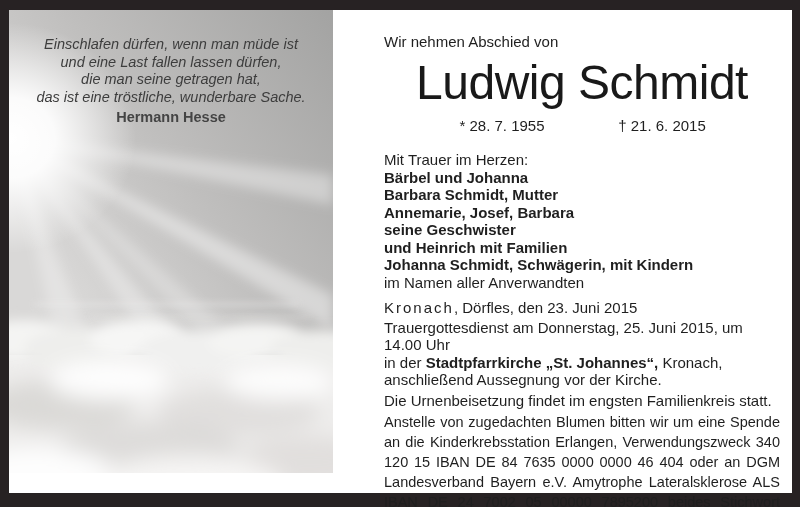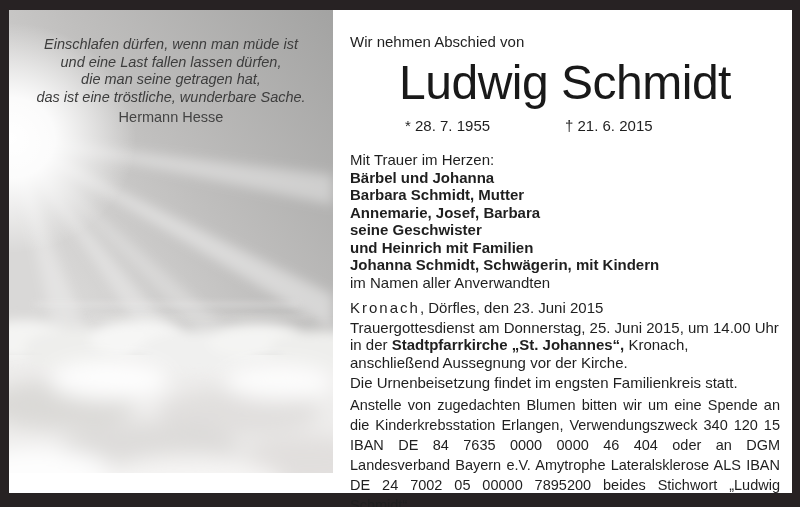--- a/index.html
+++ b/index.html
@@ -36,45 +36,47 @@
     text-align:center;
     color:#3d3d3d;
     font-size:14.5px;
     line-height:17.5px;
     font-style:italic;
   }
   .quote .author{
     font-style:normal;
     margin-top:3px;
     color:#444444;
+    font-weight:bold;
   }
   
   .content{
     flex:1 1 auto;
     padding:0 12px 11px 17px;
     color:#1f1f1f;
     font-size:15px;
     line-height:17.5px;
+    margin-left:34px;
   }
   .intro{margin-top:23px;}
   .name{
     margin-top:4px;
     font-size:48px;
     line-height:56px;
     text-align:center;
     letter-spacing:-0.5px;
     color:#191919;
     white-space:nowrap;
   }
   .dates{
     margin-top:6px;
     display:flex;
     justify-content:center;
   }
-  .date-cell{width:160px;text-align:left;}
+  .date-cell{width:160px;text-align:center;}
   .mourners{margin-top:17px;}
   .mourners .bold-line{font-weight:bold;font-size:15px;}
   .dateline{margin-top:8px;}
   .dateline .place{letter-spacing:2px;}
   .service{margin-top:2px;}
   .burial{margin-top:3px;}
   .donation{
     margin-top:3px;
     text-align:justify;
     font-size:14.5px;

